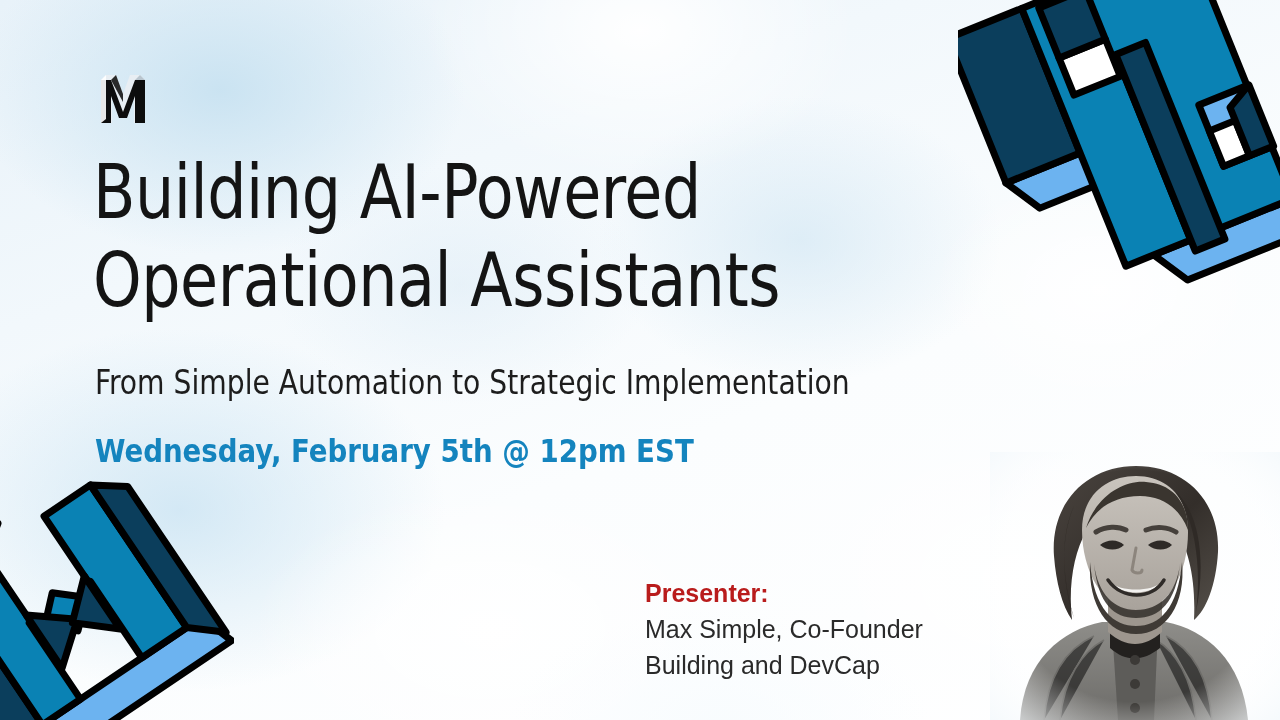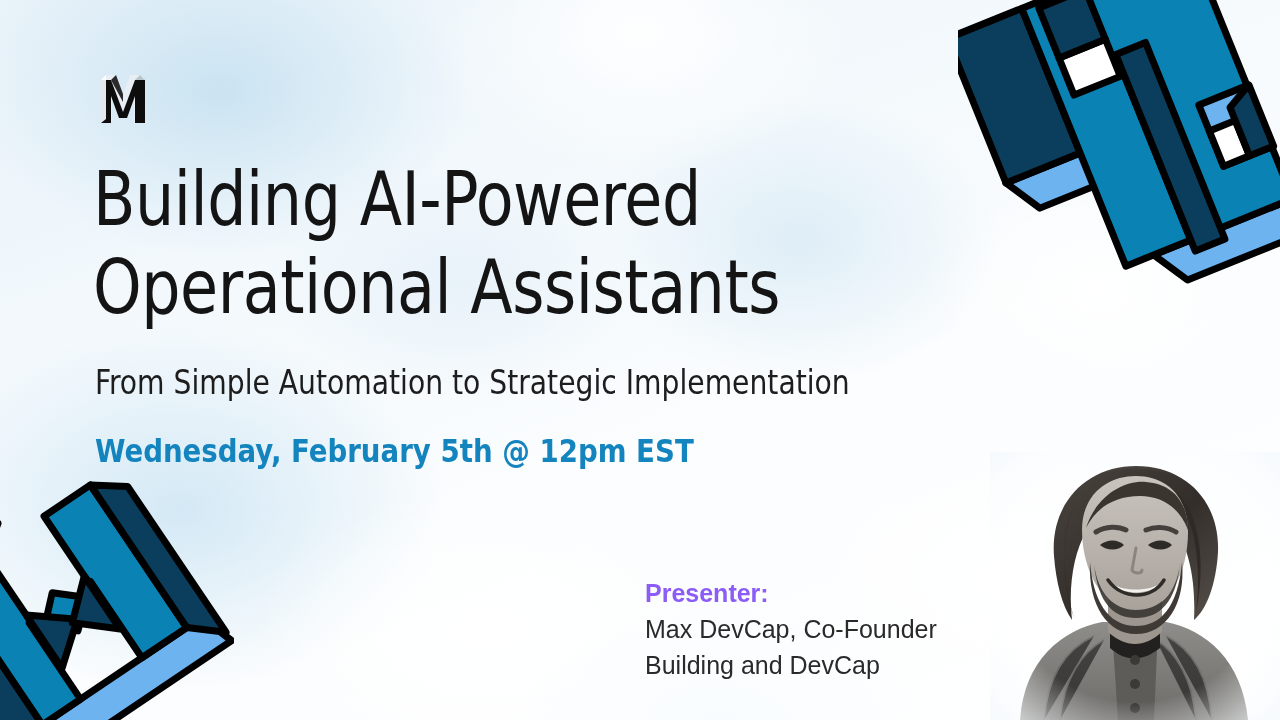--- a/index.html
+++ b/index.html
@@ -75,21 +75,20 @@
     width: 300px;
     height: 300px;
   }
 
   
   #headline {
     position: absolute;
     left: 93px;
     top: 148px;
     width: 830px;
-    margin-top: 7px;
   }
   #headline .line {
     font-family: "DejaVu Sans Condensed", "Liberation Sans Narrow", "Liberation Sans", sans-serif;
     font-weight: 300;
     font-size: 74px;
     line-height: 88px;
     letter-spacing: -0.5px;
     color: #141414;
     white-space: nowrap;
     transform: scaleX(0.93);
@@ -129,21 +128,21 @@
     position: absolute;
     left: 645px;
     top: 575px;
     width: 350px;
   }
   #presenter .p-label {
     font-family: "Liberation Sans", sans-serif;
     font-weight: 700;
     font-size: 25px;
     line-height: 36px;
-    color: #8b5cf6;
+    color: #b91c1c;
     white-space: nowrap;
   }
   #presenter .p-line {
     font-family: "Liberation Sans", sans-serif;
     font-weight: 400;
     font-size: 25px;
     line-height: 36px;
     color: #2a2a2a;
     white-space: nowrap;
   }
@@ -236,21 +235,21 @@
     <div class="line">Building AI-Powered</div>
     <div class="line">Operational Assistants</div>
   </div>
 
   <div id="subtitle">From Simple Automation to Strategic Implementation</div>
 
   <div id="date-line">Wednesday, February 5th @ 12pm EST</div>
 
   <div id="presenter">
     <div class="p-label">Presenter:</div>
-    <div class="p-line">Max DevCap, Co-Founder</div>
+    <div class="p-line">Max Simple, Co-Founder</div>
     <div class="p-line">Building and DevCap</div>
   </div>
 
   <div id="presenter-photo">
     <svg viewBox="0 0 290 268" width="290" height="268" aria-hidden="true">
       <defs>
         <linearGradient id="shirtG" x1="0" y1="0" x2="0" y2="1">
           <stop offset="0%" stop-color="#8e8d89"></stop>
           <stop offset="100%" stop-color="#6d6c69"></stop>
         </linearGradient>

